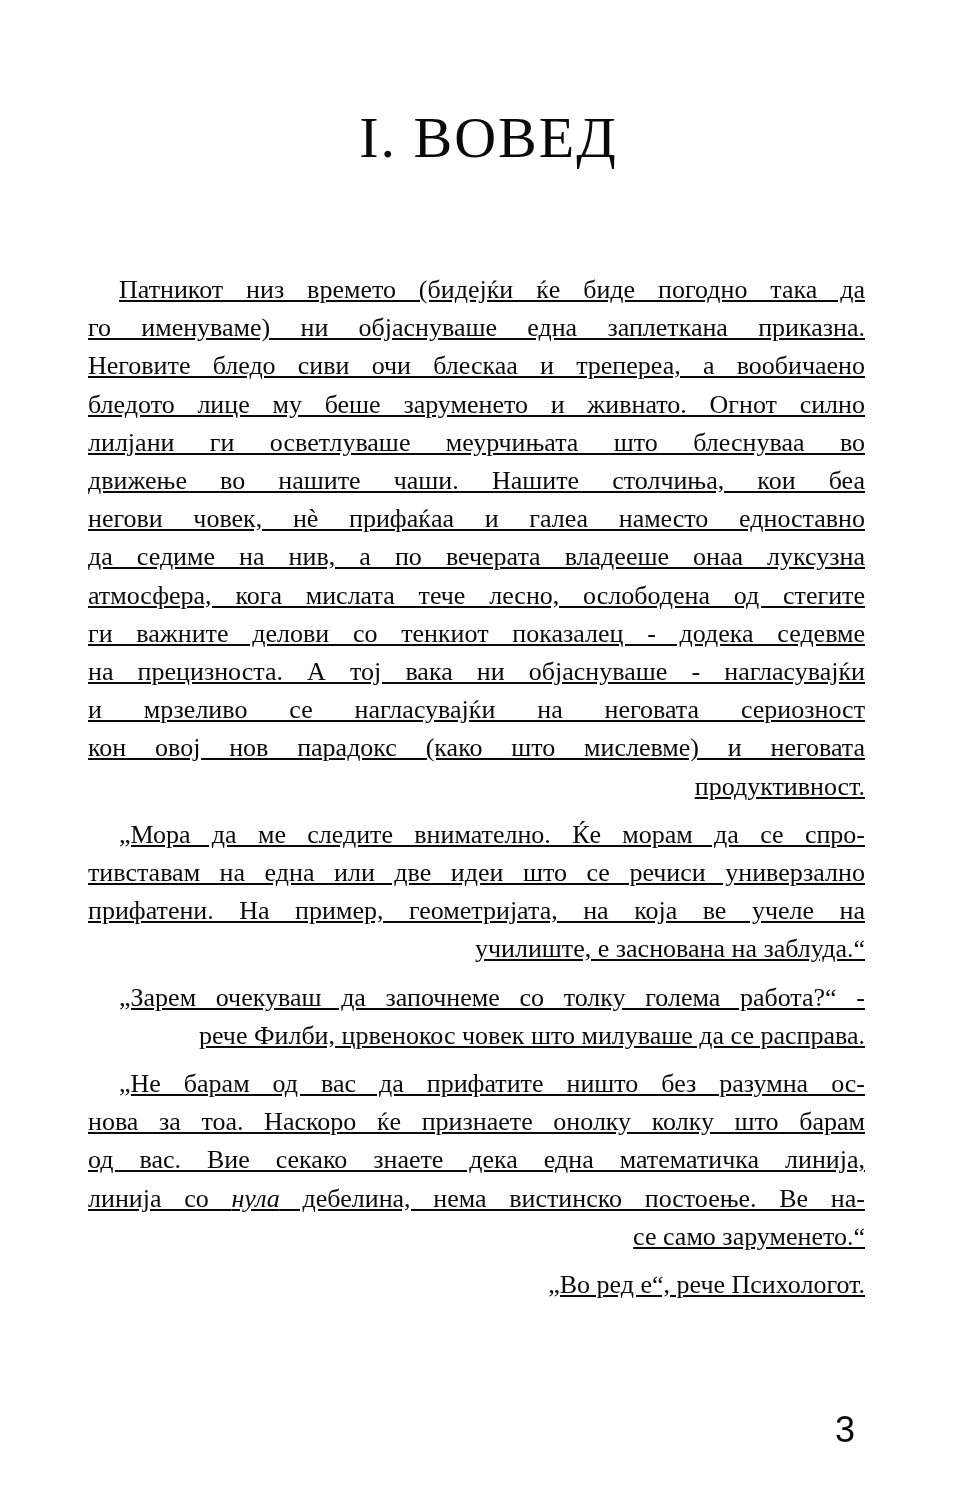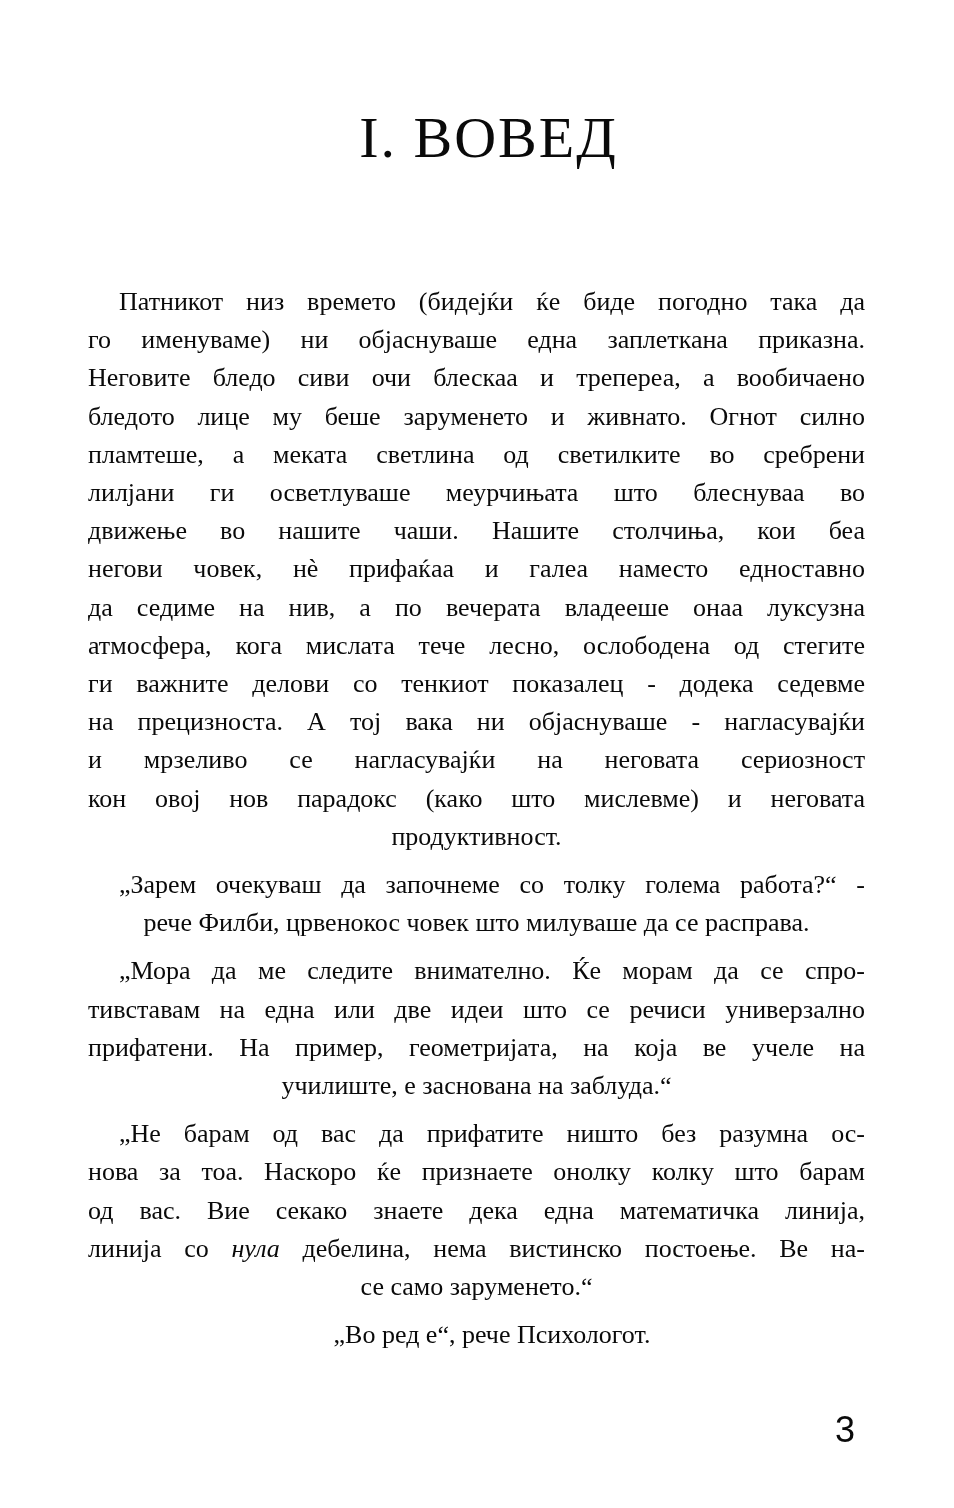--- a/index.html
+++ b/index.html
@@ -23,30 +23,31 @@
     width: 777px;
     margin: 12px;
     text-align: center;
     font-size: 58px;
     font-weight: 400;
     letter-spacing: 2px;
     color: #0a0a0a;
   }
   .body-text {
     position: absolute;
-    top: 283px;
+    top: 271px;
     left: 88px;
     width: 777px;
     font-size: 26px;
     line-height: 38.2px;
     color: #0a0a0a;
+    text-decoration: underline;
   }
   .para { margin: 0 0 10px 0; }
   .para:last-child { margin-bottom: 14px; }
-  .line { text-align: center; }
+  .line { text-align: right; }
   .j {
     text-align: justify;
     text-align-last: justify;
   }
   .indent { padding-left: 31px; }
   .line em { font-style: italic; }
   .folio {
     position: absolute;
     top: 1412px;
     right: 99px;
@@ -63,43 +64,42 @@
 
   <h1 class="chapter-title">I. ВОВЕД</h1>
 
   <div class="body-text">
 
     <div class="para">
       <div class="line j indent">Патникот низ времето (бидејќи ќе биде погодно така да</div>
       <div class="line j">го именуваме) ни објаснуваше една заплеткана приказна.</div>
       <div class="line j">Неговите бледо сиви очи блескаа и трепереа, а вообичаено</div>
       <div class="line j">бледото лице му беше заруменето и живнато. Огнот силно</div>
-      <div class="line j">пламтеше, а меката светлина од светилките во сребрени</div>
       <div class="line j">лилјани ги осветлуваше меурчињата што блеснуваа во</div>
       <div class="line j">движење во нашите чаши. Нашите столчиња, кои беа</div>
       <div class="line j">негови човек, нѐ прифаќаа и галеа наместо едноставно</div>
       <div class="line j">да седиме на нив, а по вечерата владееше онаа луксузна</div>
       <div class="line j">атмосфера, кога мислата тече лесно, ослободена од стегите</div>
       <div class="line j">ги важните делови со тенкиот показалец - додека седевме</div>
       <div class="line j">на прецизноста. А тој вака ни објаснуваше - нагласувајќи</div>
       <div class="line j">и мрзеливо се нагласувајќи на неговата сериозност</div>
       <div class="line j">кон овој нов парадокс (како што мислевме) и неговата</div>
       <div class="line">продуктивност.</div>
     </div>
 
     <div class="para">
-      <div class="line j indent">„Зарем очекуваш да започнеме со толку голема работа?“ -</div>
-      <div class="line">рече Филби, црвенокос човек што милуваше да се расправа.</div>
-    </div>
-
-    <div class="para">
       <div class="line j indent">„Мора да ме следите внимателно. Ќе морам да се спро-</div>
       <div class="line j">тивставам на една или две идеи што се речиси универзално</div>
       <div class="line j">прифатени. На пример, геометријата, на која ве учеле на</div>
       <div class="line">училиште, е заснована на заблуда.“</div>
+    </div>
+
+    <div class="para">
+      <div class="line j indent">„Зарем очекуваш да започнеме со толку голема работа?“ -</div>
+      <div class="line">рече Филби, црвенокос човек што милуваше да се расправа.</div>
     </div>
 
     <div class="para">
       <div class="line j indent">„Не барам од вас да прифатите ништо без разумна ос-</div>
       <div class="line j">нова за тоа. Наскоро ќе признаете онолку колку што барам</div>
       <div class="line j">од вас. Вие секако знаете дека една математичка линија,</div>
       <div class="line j"><span>линија со </span><em>нула</em><span> дебелина, нема вистинско постоење. Ве на-</span></div>
       <div class="line">се само заруменето.“</div>
     </div>
 

